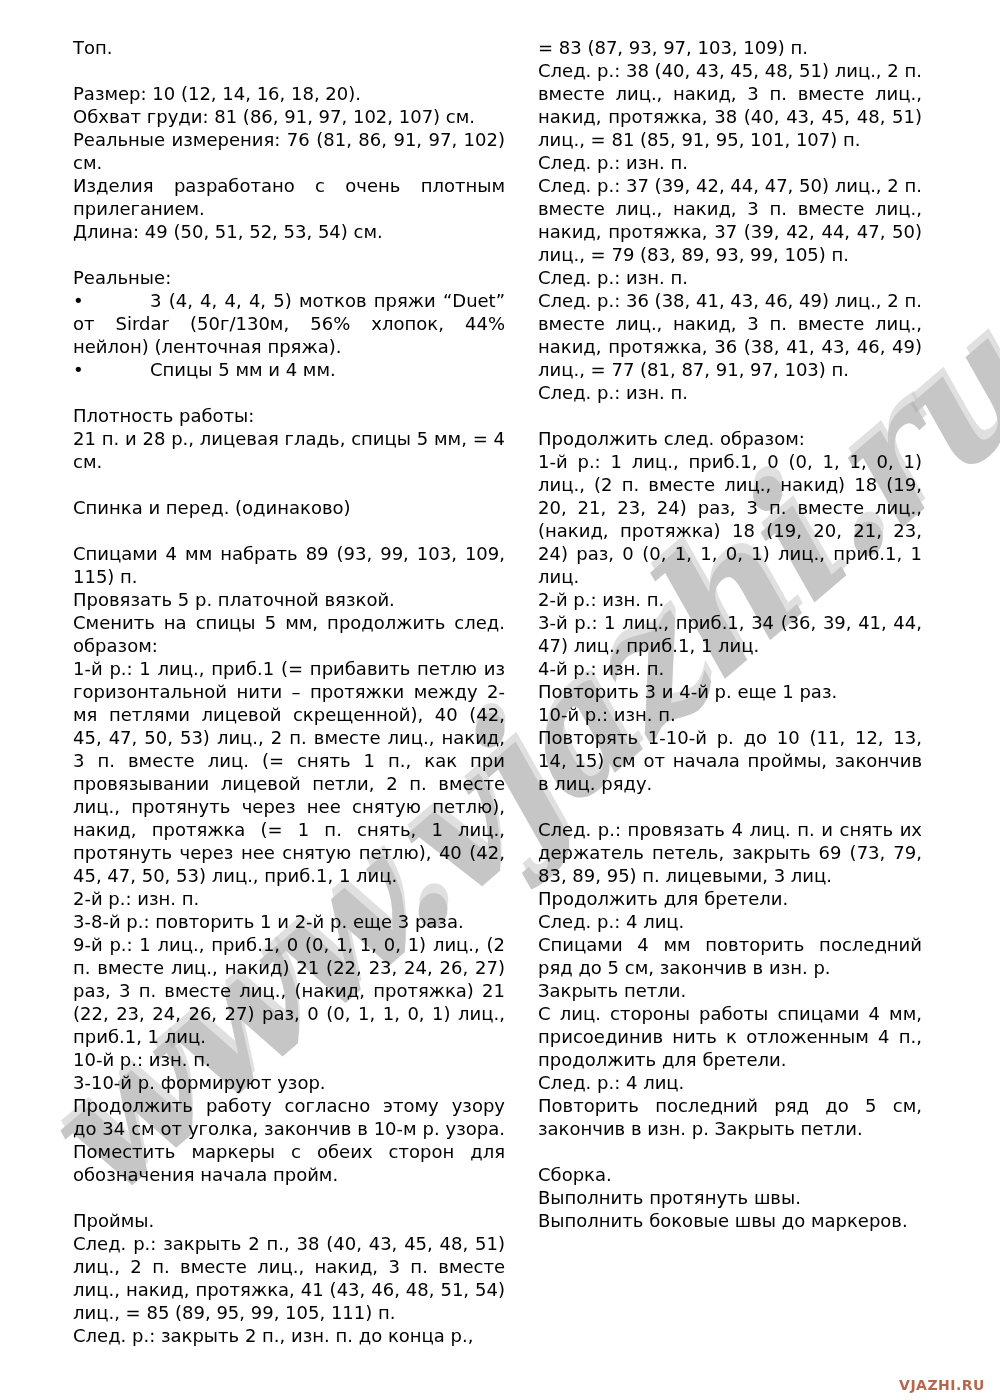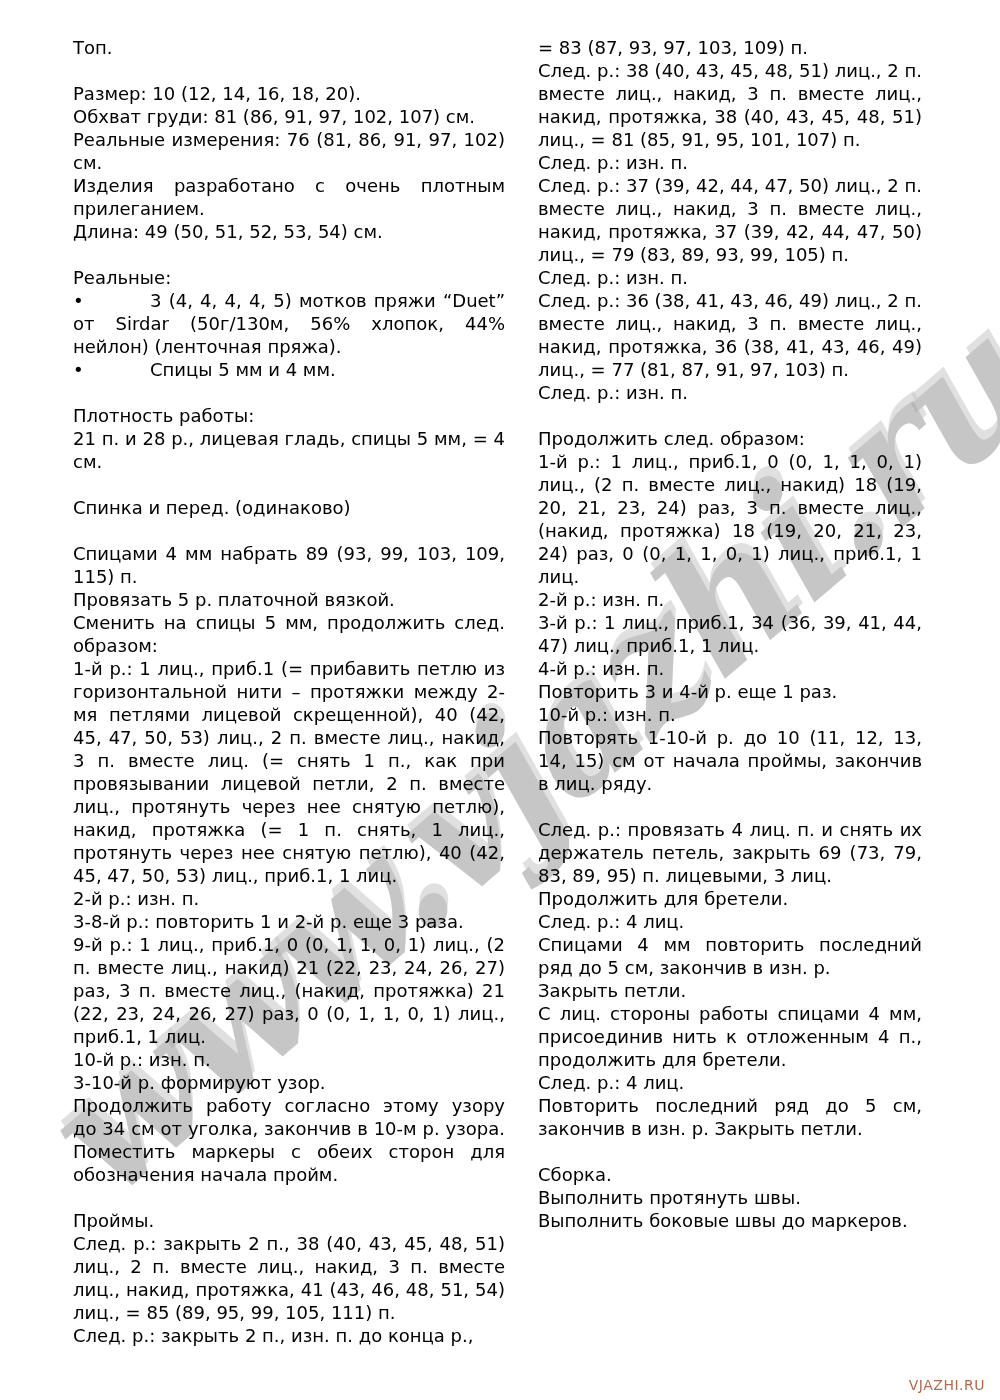--- a/index.html
+++ b/index.html
@@ -54,21 +54,21 @@
                   3px -3px 0 rgba(255, 255, 255, 0.75);
     pointer-events: none;
     user-select: none;
   }
   .site-logo {
     position: absolute;
     right: 15px;
     bottom: 7px;
     z-index: 2;
     font-size: 14px;
-    font-weight: normal;
+    font-weight: bold;
     letter-spacing: 0.5px;
     color: #b5684e;
   }
 </style>
 </head>
 <body>
 
 <div class="page">
   <div class="watermark">www.vjazhi.ru</div>
 

